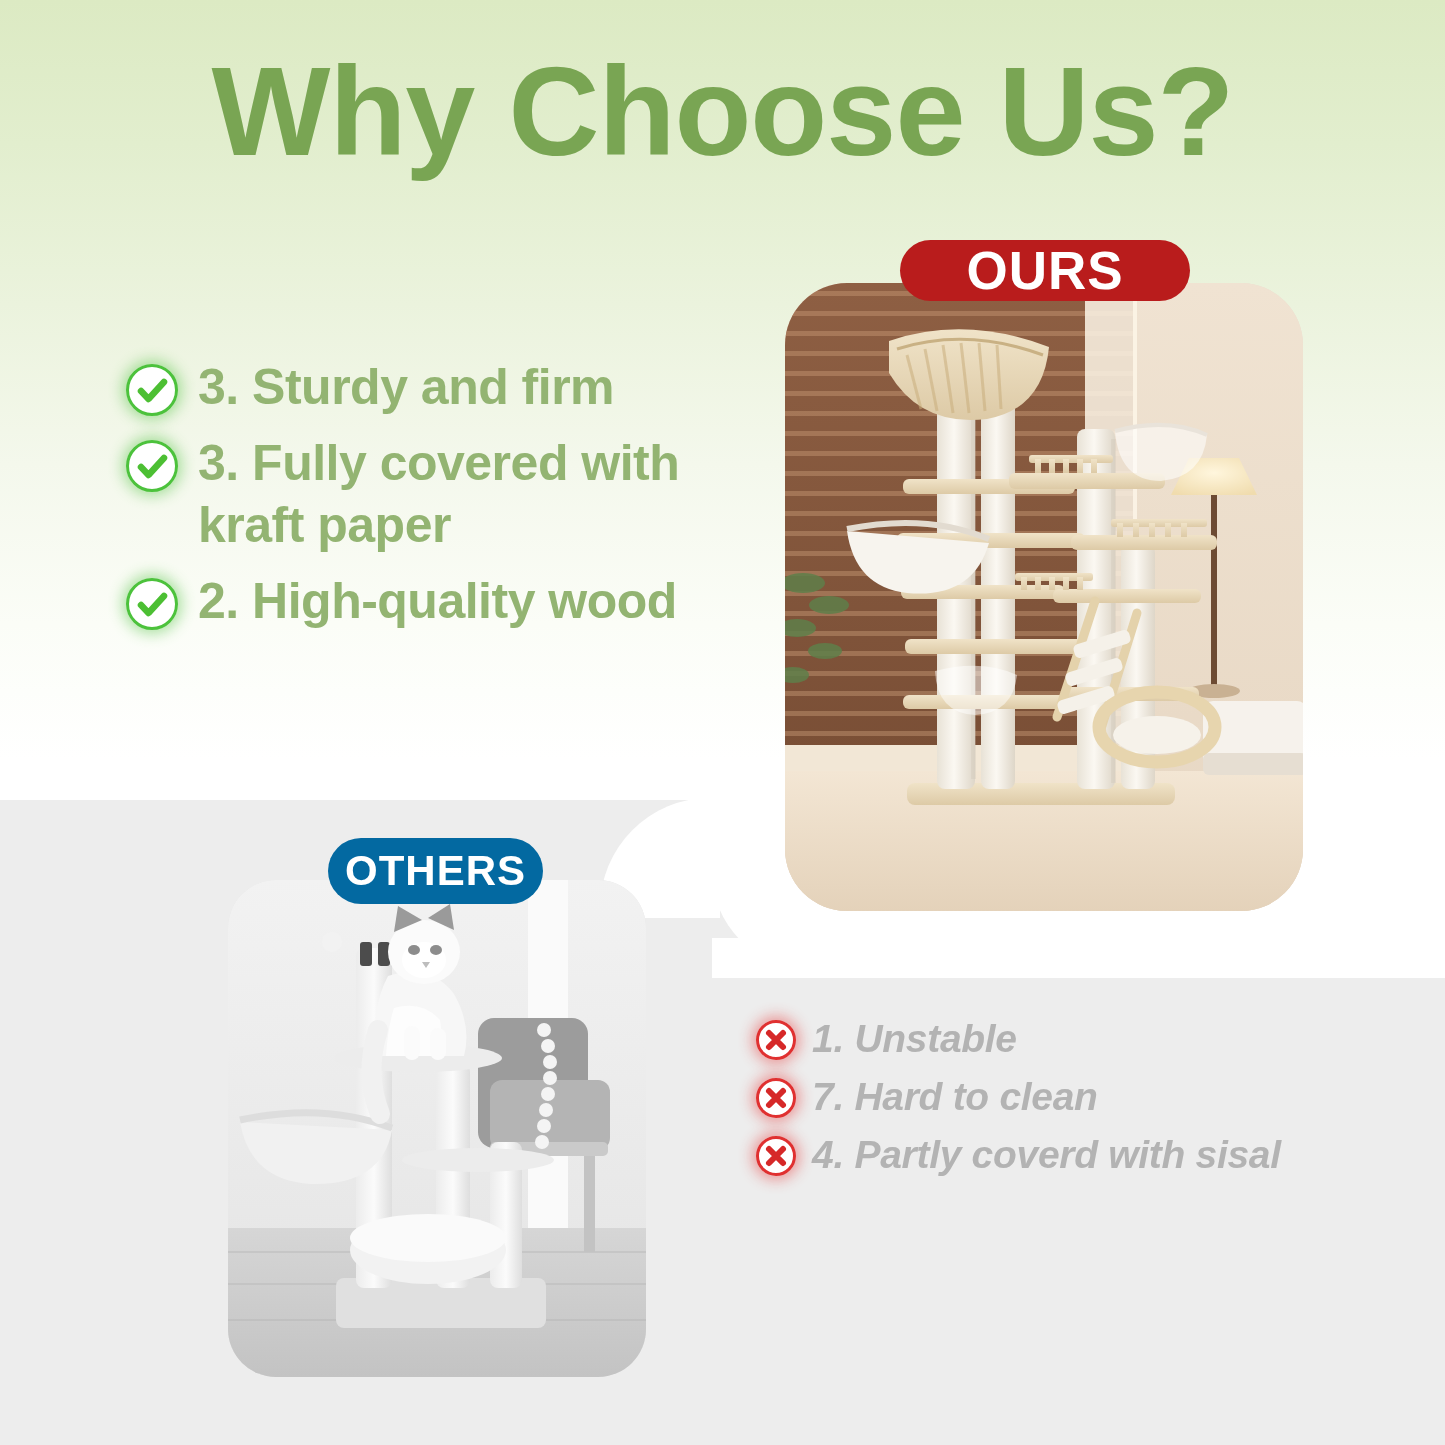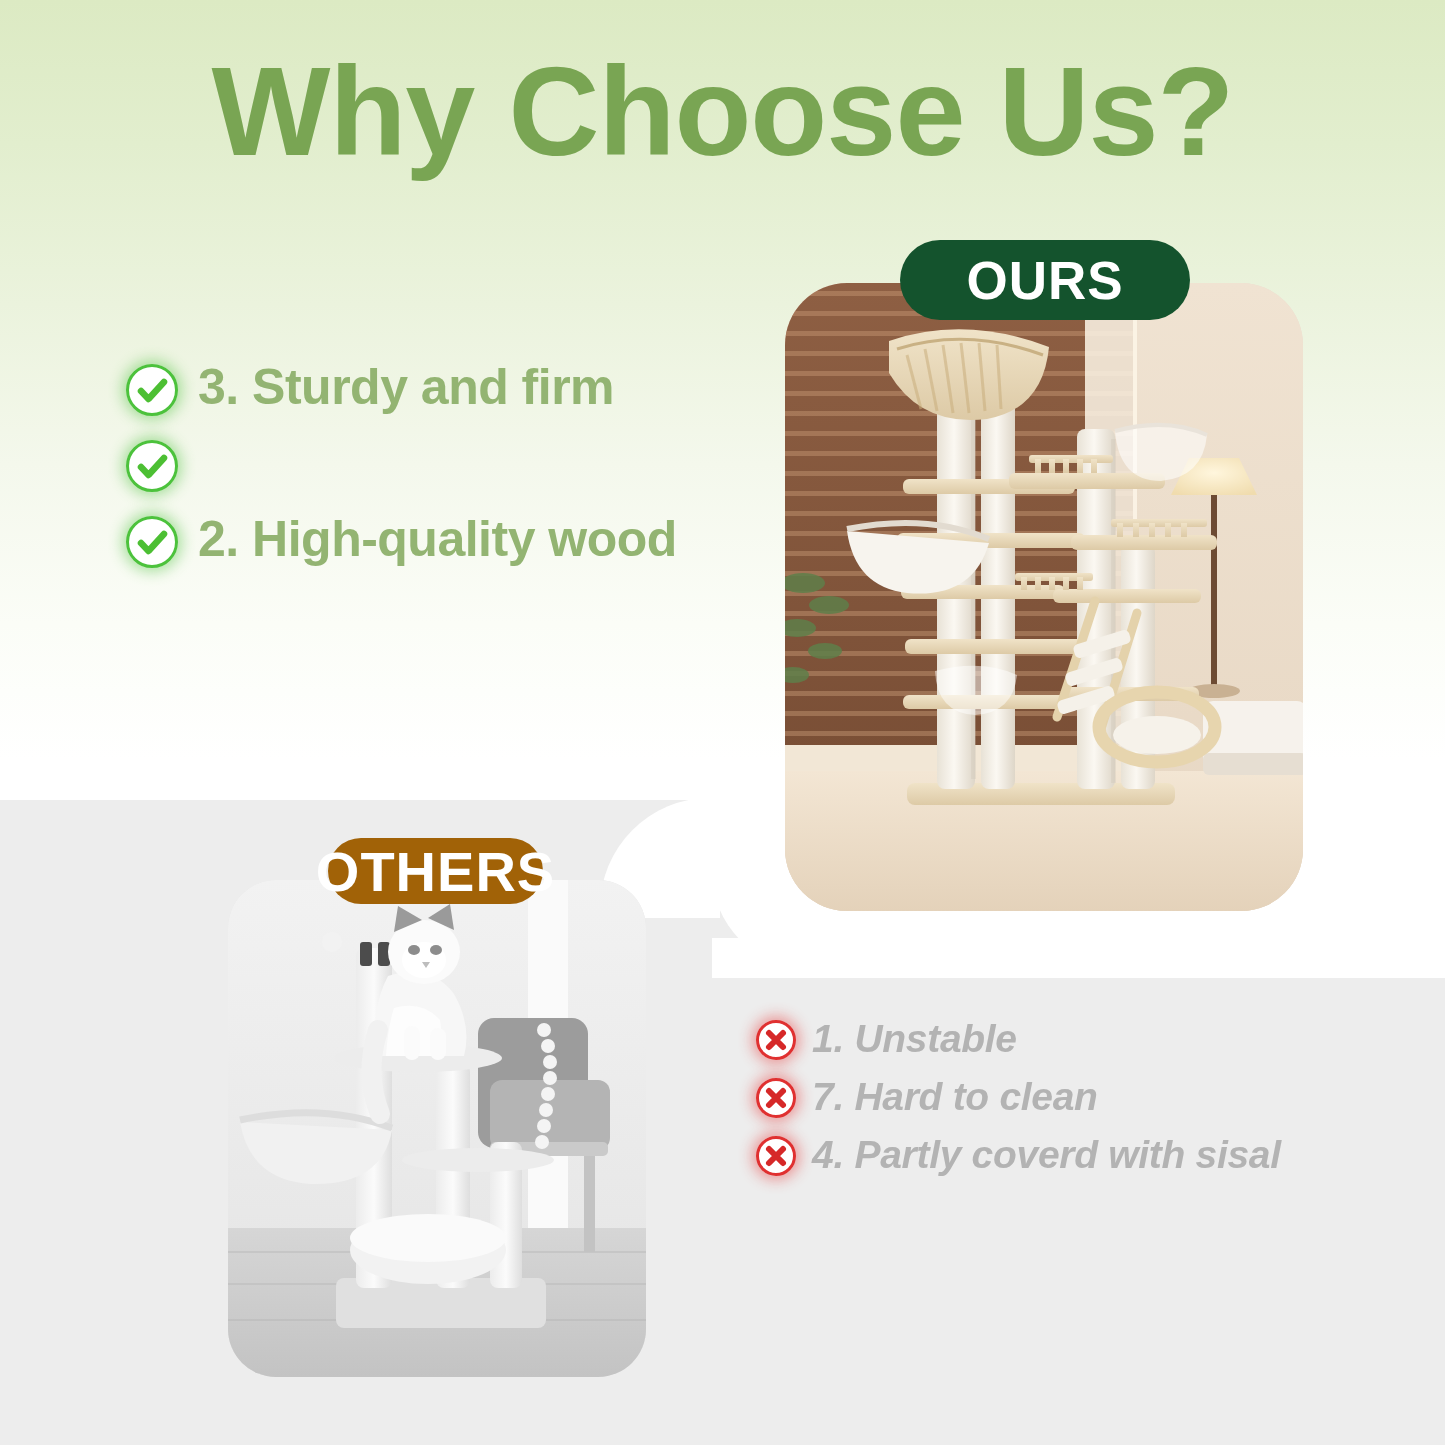--- a/index.html
+++ b/index.html
@@ -197,32 +197,32 @@
     justify-content: center;
     border-radius: 44px;
     font-weight: 800;
     color: #ffffff;
     letter-spacing: 1px;
   }
   .pill-ours {
     left: 900px;
     top: 240px;
     width: 290px;
-    height: 80px;
-    background: #14532d;
+    height: 61px;
+    background: #b91c1c;
     font-size: 53px;
     z-index: 6;
   }
   .pill-others {
     left: 328px;
     top: 838px;
     width: 215px;
     height: 66px;
-    background: #a16207;
-    font-size: 56px;
+    background: #0369a1;
+    font-size: 42px;
     z-index: 6;
   }
 
   
   .photo-ours {
     position: absolute;
     left: 785px;
     top: 283px;
     width: 518px;
     height: 628px;
@@ -278,20 +278,21 @@
 
 
     <div class="pro-row">
       <span class="badge">
         <span class="badge-glow"></span>
         <span class="badge-ring"></span>
         <svg viewBox="0 0 52 52">
             <path d="M15 27 l7.5 8 L38 18" fill="none" stroke="#4cbf33" stroke-width="6.5" stroke-linecap="round" stroke-linejoin="round"></path>
           </svg>
       </span>
+      <span class="pro-text">3. Fully covered with kraft paper</span>
     </div>
 
     <div class="pro-row">
       <span class="badge">
         <span class="badge-glow"></span>
         <span class="badge-ring"></span>
         <svg viewBox="0 0 52 52">
             <path d="M15 27 l7.5 8 L38 18" fill="none" stroke="#4cbf33" stroke-width="6.5" stroke-linecap="round" stroke-linejoin="round"></path>
           </svg>
       </span>

